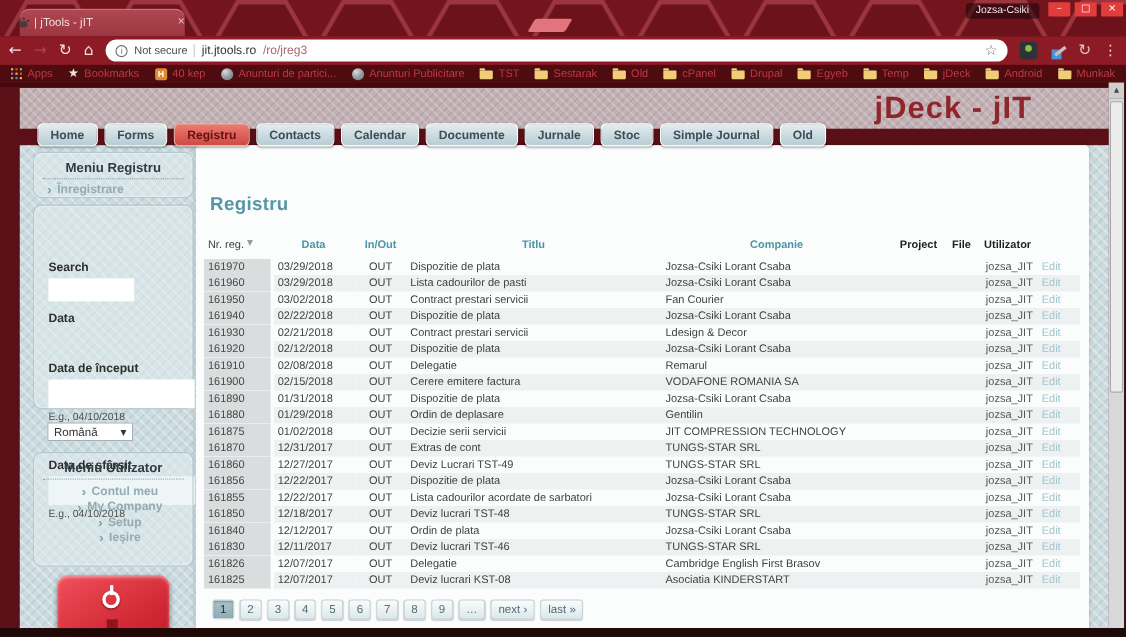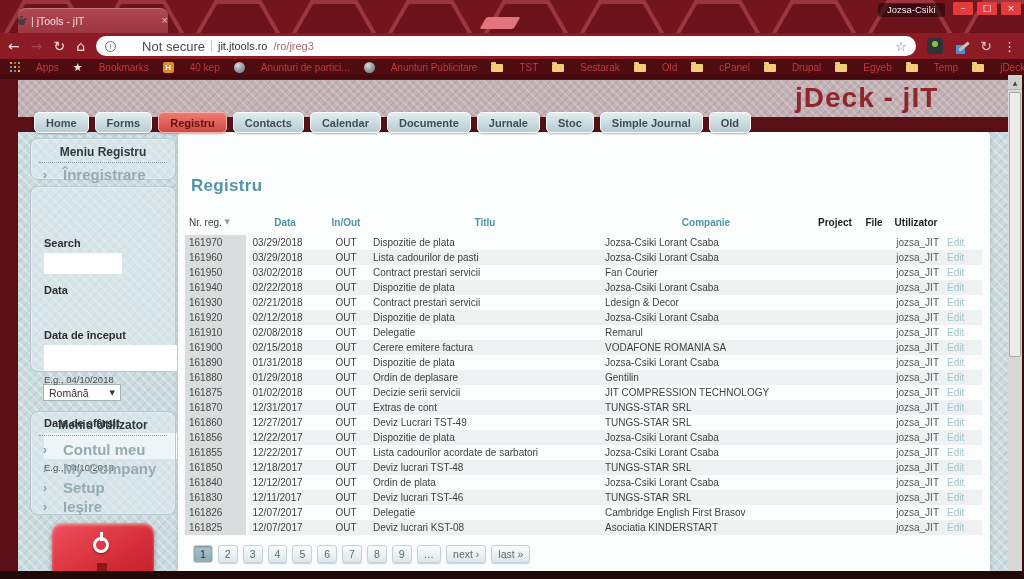--- a/index.html
+++ b/index.html
@@ -35,40 +35,40 @@
   
   #toolbar { position:absolute; left:0; top:33px; width:1024px; height:26px; background:#8d1b26;
     display:flex; align-items:center; padding:0 8px; gap:11px; }
   .navic { font-family:"DejaVu Sans",sans-serif; font-size:14px; color:#f0e2e2; line-height:1; }
   .navic.dim { color:#a7454f; }
   .addr { width:838px; height:20px; background:#fff; border-radius:10px;
     display:flex; align-items:center; padding:0 9px; gap:6px; }
   .info-icon { width:11px; height:11px; border:1px solid #6f6f6f; border-radius:50%;
     color:#6f6f6f; font-size:8px; line-height:9px; text-align:center; flex:0 0 auto; }
   .info-icon::before { content:"i"; }
-  .sec-label { font-size:13px; color:#4a4a4a;margin-left:20px; }
+  .sec-label { font-size:10px; color:#4a4a4a; }
   .addr-sep { width:1px; height:12px; background:#ccc; }
   .url-host { font-size:11px; color:#333; }
   .url-path { font-size:11px; color:#a8666c; }
   .addr-spacer { flex:1; }
   .star-outline-icon { font-family:"DejaVu Sans",sans-serif; font-size:13px; color:#6f6f6f; }
   .ext-location { width:16px; height:16px; background:#2f3337; border-radius:3px; position:relative; }
   .ext-location::after { content:""; position:absolute; left:5px; top:3px; width:6px; height:6px;
     border-radius:50%; background:#86c440; }
   .ext-stylus { width:16px; height:16px; position:relative; }
   .ext-stylus::before { content:""; position:absolute; left:2px; top:7px; width:9px; height:9px; background:#4a90d9; }
   .ext-stylus::after { content:""; position:absolute; left:4px; top:7px; width:12px; height:3px;
     background:#c9bfbf; transform:rotate(-38deg); }
   .ext-refresh { font-family:"DejaVu Sans",sans-serif; font-size:14px; color:#ddc9c9; line-height:1; }
   .menu-dots { font-family:"DejaVu Sans",sans-serif; font-size:13px; color:#ecdcdc; }
 
   
   #bookmarksbar { position:absolute; left:0; top:59px; width:1024px; height:16px; background:#4e0c11;
     display:flex; align-items:center; padding:0 10px; gap:14px; overflow:hidden; }
-  .bm { display:flex; align-items:center; gap:16px; font-size:10px; color:#bf3a41; white-space:nowrap; }
+  .bm { display:flex; align-items:center; gap:5px; font-size:10px; color:#bf3a41; white-space:nowrap; }
   .bm-ic { display:inline-block; flex:0 0 auto; }
   .apps-grid-icon { width:10px; height:10px; position:relative; }
   .apps-grid-icon::before { content:""; position:absolute; left:0; top:0; width:2px; height:2px; background:#e6b54c;
     box-shadow:4px 0 #cf5340, 8px 0 #7fb35c, 0 4px #5b87c9, 4px 4px #e6b54c, 8px 4px #cf5340,
                0 8px #7fb35c, 4px 8px #5b87c9, 8px 8px #e6b54c; }
   .star-icon::before { content:"★"; font-family:"DejaVu Sans",sans-serif; color:#ece5df; font-size:11px; line-height:11px; }
   .h-badge-icon { width:11px; height:11px; background:#dd8b2d; border-radius:2px; text-align:center;
     color:#fff; font-weight:bold; font-size:8px; line-height:11px; }
   .h-badge-icon::before { content:"H"; }
   .globe-icon { width:11px; height:11px; border-radius:50%;
@@ -93,38 +93,38 @@
   #contentbg { position:absolute; left:18px; top:57px; width:990px; height:439px; background-color:#ccdbdf;
     background-image:repeating-linear-gradient(45deg, rgba(255,255,255,.30) 0 2px, transparent 2px 7px),
                      repeating-linear-gradient(-45deg, rgba(120,150,160,.14) 0 2px, transparent 2px 7px); }
 
   
   #sidebar { position:absolute; left:30px; top:63px; width:146px; z-index:2; }
   .sbox { background:rgba(224,236,239,.55); border:1px solid #b2c8ce; border-radius:8px;
     box-shadow:inset 0 0 0 1px rgba(255,255,255,.35); }
   .sbox-title { text-align:center; font-size:12px; font-weight:bold; color:#2e3a44; padding-top:6px; }
   .sdots { border-bottom:1px dotted #8aa0a8; margin:3px 8px 0; }
-  .slink { display:flex; align-items:center; gap:16px; padding:3px 0 2px 12px;
-    font-size:15px; font-weight:bold; color:#94abb2; }
+  .slink { display:flex; align-items:center; gap:5px; padding:3px 0 2px 12px;
+    font-size:11px; font-weight:bold; color:#94abb2; }
   .chev { color:#76a0ab; font-weight:bold; font-size:12px; line-height:10px; }
   .chev::before { content:"›"; }
   #box-registru { height:42px; }
   #box-filters { margin-top:6px; height:186px; padding:18px 0 0 13px; }
   .flabel { font-size:11px; font-weight:bold; color:#2e2e2e; line-height:13px;margin-top:32px; }
   .tinput { display:block; border:0; outline:0; background:#fff; margin-top:3px; padding:0 4px;
     font-size:11px; color:#333; }
   .search-input { width:78px; height:21px; }
   .date-input { width:133px; height:26px; }
   .fhint { font-size:9.5px; color:#4e4e4e; margin:3px 0 1px; }
   .select { width:78px; height:17px; background:#fff; border:1px solid #9fb3b9; display:flex;
     align-items:center; padding:0 5px; font-size:10.5px; color:#333; margin:12px 0 0 13px; }
   .select-arrow { margin-left:auto; font-size:7px; color:#333; font-family:"DejaVu Sans",sans-serif; }
   .select-arrow::before { content:"▼"; }
   #box-user { margin-top:10px; height:104px; }
-  #box-user .slink { padding:1px 0 1px 12px; }
+  #box-user .slink { padding:1px 0 1px 12px;justify-content:center; }
   #logo-box { width:102px; height:126px; margin:8px auto 0; border-radius:10px; position:relative; overflow:hidden;
     background:linear-gradient(150deg,#f0505c,#d02834 45%,#a31320);
     box-shadow:inset 0 2px 3px rgba(255,255,255,.45), 0 2px 5px rgba(0,0,0,.4); }
   .power-icon { position:absolute; top:14px; left:50%; margin-left:-10px; width:16px; height:16px;
     border:3px solid #fff; border-radius:50%; box-shadow:0 1px 2px rgba(0,0,0,.5); }
   .power-icon::after { content:""; position:absolute; top:-8px; left:50%; margin-left:-1.5px;
     width:3px; height:9px; background:#fff; }
   .circuit-svg { position:absolute; left:4px; top:38px; }
 
   

